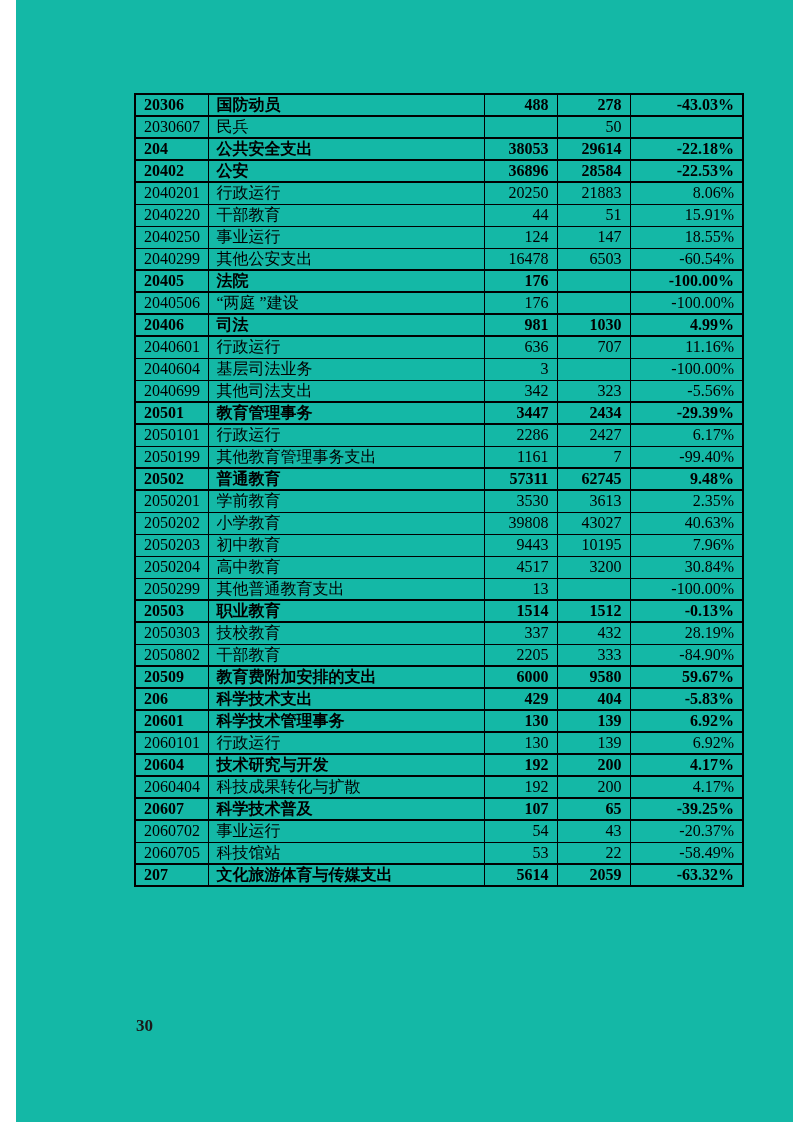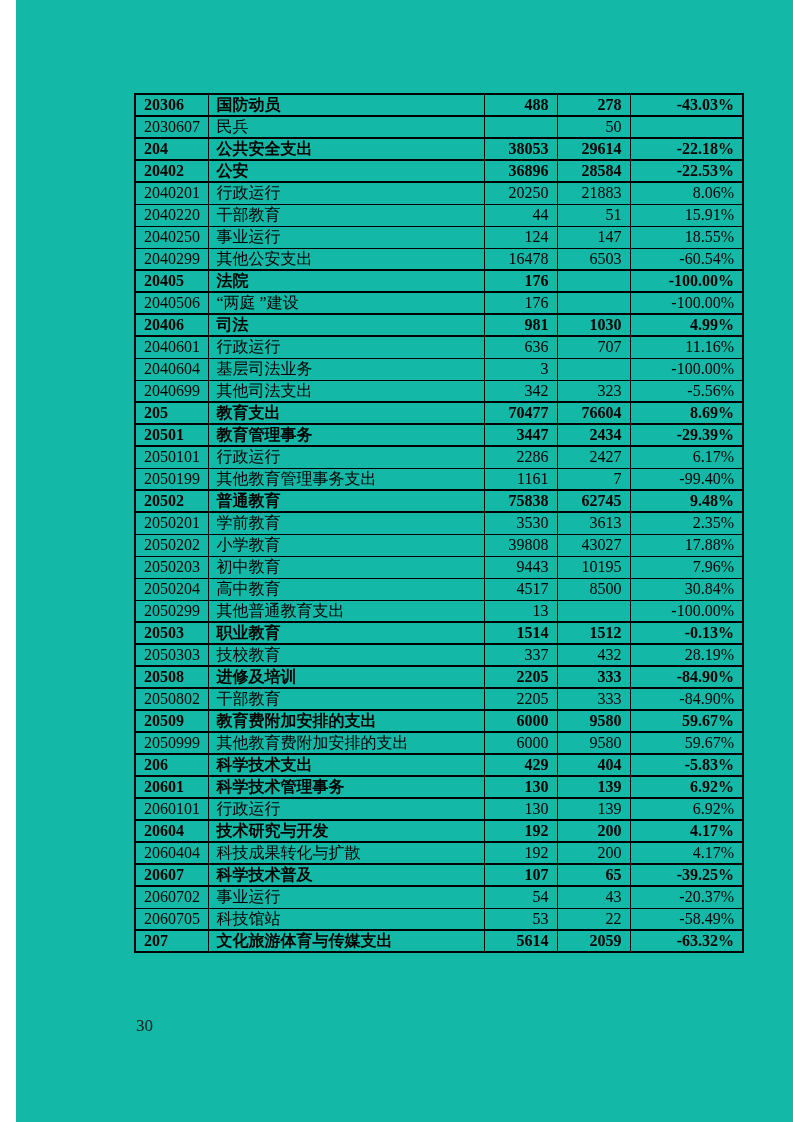--- a/index.html
+++ b/index.html
@@ -47,20 +47,21 @@
   .col-v1   { width: 73px; }
   .col-v2   { width: 73px; }
   .col-pct  { width: 113px; }
   .num { text-align: right; }
   .page-number {
     position: absolute;
     left: 120px;
     top: 1016px;
     font-size: 17px;
     color: #1a1a1a;
+    font-weight: bold;
   }
 </style>
 </head>
 <body>
 
 <div class="page">
 
   <table class="budget-table">
     <tbody id="table-body">
         <tr class="bold">
@@ -155,27 +156,20 @@
     <td class="col-pct num">-100.00%</td>
   </tr>
         <tr>
     <td class="col-code">2040699</td>
     <td class="col-name">其他司法支出</td>
     <td class="col-v1 num">342</td>
     <td class="col-v2 num">323</td>
     <td class="col-pct num">-5.56%</td>
   </tr>
         <tr class="bold">
-    <td class="col-code">205</td>
-    <td class="col-name">教育支出</td>
-    <td class="col-v1 num">70477</td>
-    <td class="col-v2 num">76604</td>
-    <td class="col-pct num">8.69%</td>
-  </tr>
-        <tr class="bold">
     <td class="col-code">20501</td>
     <td class="col-name">教育管理事务</td>
     <td class="col-v1 num">3447</td>
     <td class="col-v2 num">2434</td>
     <td class="col-pct num">-29.39%</td>
   </tr>
         <tr>
     <td class="col-code">2050101</td>
     <td class="col-name">行政运行</td>
     <td class="col-v1 num">2286</td>
@@ -185,50 +179,50 @@
         <tr>
     <td class="col-code">2050199</td>
     <td class="col-name">其他教育管理事务支出</td>
     <td class="col-v1 num">1161</td>
     <td class="col-v2 num">7</td>
     <td class="col-pct num">-99.40%</td>
   </tr>
         <tr class="bold">
     <td class="col-code">20502</td>
     <td class="col-name">普通教育</td>
-    <td class="col-v1 num">75838</td>
+    <td class="col-v1 num">57311</td>
     <td class="col-v2 num">62745</td>
     <td class="col-pct num">9.48%</td>
   </tr>
         <tr>
     <td class="col-code">2050201</td>
     <td class="col-name">学前教育</td>
     <td class="col-v1 num">3530</td>
     <td class="col-v2 num">3613</td>
     <td class="col-pct num">2.35%</td>
   </tr>
         <tr>
     <td class="col-code">2050202</td>
     <td class="col-name">小学教育</td>
     <td class="col-v1 num">39808</td>
     <td class="col-v2 num">43027</td>
-    <td class="col-pct num">17.88%</td>
+    <td class="col-pct num">40.63%</td>
   </tr>
         <tr>
     <td class="col-code">2050203</td>
     <td class="col-name">初中教育</td>
     <td class="col-v1 num">9443</td>
     <td class="col-v2 num">10195</td>
     <td class="col-pct num">7.96%</td>
   </tr>
         <tr>
     <td class="col-code">2050204</td>
     <td class="col-name">高中教育</td>
     <td class="col-v1 num">4517</td>
-    <td class="col-v2 num">8500</td>
+    <td class="col-v2 num">3200</td>
     <td class="col-pct num">30.84%</td>
   </tr>
         <tr>
     <td class="col-code">2050299</td>
     <td class="col-name">其他普通教育支出</td>
     <td class="col-v1 num">13</td>
     <td class="col-v2 num"></td>
     <td class="col-pct num">-100.00%</td>
   </tr>
         <tr class="bold">
@@ -238,48 +232,34 @@
     <td class="col-v2 num">1512</td>
     <td class="col-pct num">-0.13%</td>
   </tr>
         <tr>
     <td class="col-code">2050303</td>
     <td class="col-name">技校教育</td>
     <td class="col-v1 num">337</td>
     <td class="col-v2 num">432</td>
     <td class="col-pct num">28.19%</td>
   </tr>
-        <tr class="bold">
-    <td class="col-code">20508</td>
-    <td class="col-name">进修及培训</td>
-    <td class="col-v1 num">2205</td>
-    <td class="col-v2 num">333</td>
-    <td class="col-pct num">-84.90%</td>
-  </tr>
         <tr>
     <td class="col-code">2050802</td>
     <td class="col-name">干部教育</td>
     <td class="col-v1 num">2205</td>
     <td class="col-v2 num">333</td>
     <td class="col-pct num">-84.90%</td>
   </tr>
         <tr class="bold">
     <td class="col-code">20509</td>
     <td class="col-name">教育费附加安排的支出</td>
     <td class="col-v1 num">6000</td>
     <td class="col-v2 num">9580</td>
     <td class="col-pct num">59.67%</td>
   </tr>
-        <tr>
-    <td class="col-code">2050999</td>
-    <td class="col-name">其他教育费附加安排的支出</td>
-    <td class="col-v1 num">6000</td>
-    <td class="col-v2 num">9580</td>
-    <td class="col-pct num">59.67%</td>
-  </tr>
         <tr class="bold">
     <td class="col-code">206</td>
     <td class="col-name">科学技术支出</td>
     <td class="col-v1 num">429</td>
     <td class="col-v2 num">404</td>
     <td class="col-pct num">-5.83%</td>
   </tr>
         <tr class="bold">
     <td class="col-code">20601</td>
     <td class="col-name">科学技术管理事务</td>

